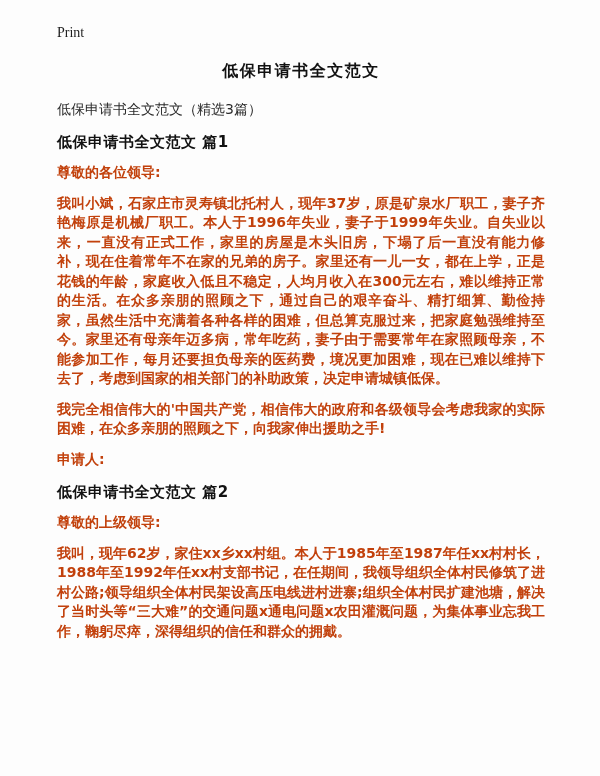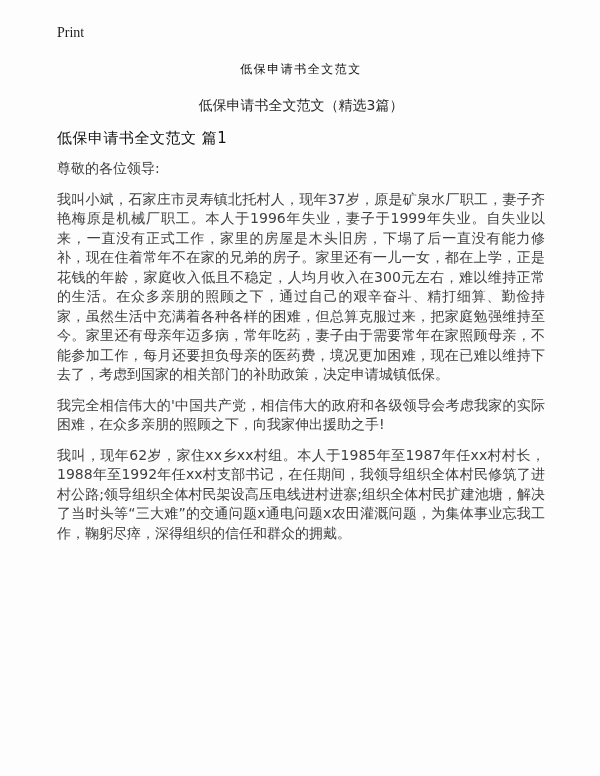--- a/index.html
+++ b/index.html
@@ -24,60 +24,63 @@
     display: inline-block;
     font-family: "Liberation Serif", serif;
     font-size: 14px;
     color: #1e1e1e;
     text-decoration: none;
     cursor: pointer;
   }
   .doc-title {
     margin: 20px 0 0 0;
     text-align: center;
-    font-size: 12px;
-    font-weight: normal;
+    font-size: 16px;
+    font-weight: bold;
     letter-spacing: 1.5px;
     color: #121212;
   }
   .doc-subtitle {
     margin: 18px 0 0 0;
     font-size: 14px;
     line-height: 19px;
     color: #2b2b2b;
-    text-align: center;
   }
   .section-heading {
     margin: 14px 0 0 0;
     font-size: 15px;
-    font-weight: normal;
+    font-weight: bold;
     letter-spacing: 0.5px;
     color: #121212;
   }
   .para {
     margin: 11px 0 0 0;
     font-size: 14px;
     line-height: 19.5px;
     text-align: justify;
-    color: #404040;
+    color: #c2410c;
+    font-weight: bold;
   }
 </style>
 </head>
 <body>
 
 <div class="page">
 
   <a class="print-link">Print</a>
 
   <h1 class="doc-title">低保申请书全文范文</h1>
 
   <p class="doc-subtitle">低保申请书全文范文（精选3篇）</p>
 
   <h2 class="section-heading">低保申请书全文范文 篇1</h2>
 
   <p class="para">尊敬的各位领导:</p>
   <p class="para">我叫小斌，石家庄市灵寿镇北托村人，现年37岁，原是矿泉水厂职工，妻子齐艳梅原是机械厂职工。本人于1996年失业，妻子于1999年失业。自失业以来，一直没有正式工作，家里的房屋是木头旧房，下塌了后一直没有能力修补，现在住着常年不在家的兄弟的房子。家里还有一儿一女，都在上学，正是花钱的年龄，家庭收入低且不稳定，人均月收入在300元左右，难以维持正常的生活。在众多亲朋的照顾之下，通过自己的艰辛奋斗、精打细算、勤俭持家，虽然生活中充满着各种各样的困难，但总算克服过来，把家庭勉强维持至今。家里还有母亲年迈多病，常年吃药，妻子由于需要常年在家照顾母亲，不能参加工作，每月还要担负母亲的医药费，境况更加困难，现在已难以维持下去了，考虑到国家的相关部门的补助政策，决定申请城镇低保。</p>
   <p class="para">我完全相信伟大的'中国共产党，相信伟大的政府和各级领导会考虑我家的实际困难，在众多亲朋的照顾之下，向我家伸出援助之手!</p>
+  <p class="para">申请人:</p>
 
+  <h2 class="section-heading">低保申请书全文范文 篇2</h2>
 
+  <p class="para">尊敬的上级领导:</p>
   <p class="para">我叫，现年62岁，家住xx乡xx村组。本人于1985年至1987年任xx村村长，1988年至1992年任xx村支部书记，在任期间，我领导组织全体村民修筑了进村公路;领导组织全体村民架设高压电线进村进寨;组织全体村民扩建池塘，解决了当时头等“三大难”的交通问题x通电问题x农田灌溉问题，为集体事业忘我工作，鞠躬尽瘁，深得组织的信任和群众的拥戴。</p>
 
 </div>
 
 </body></html>

